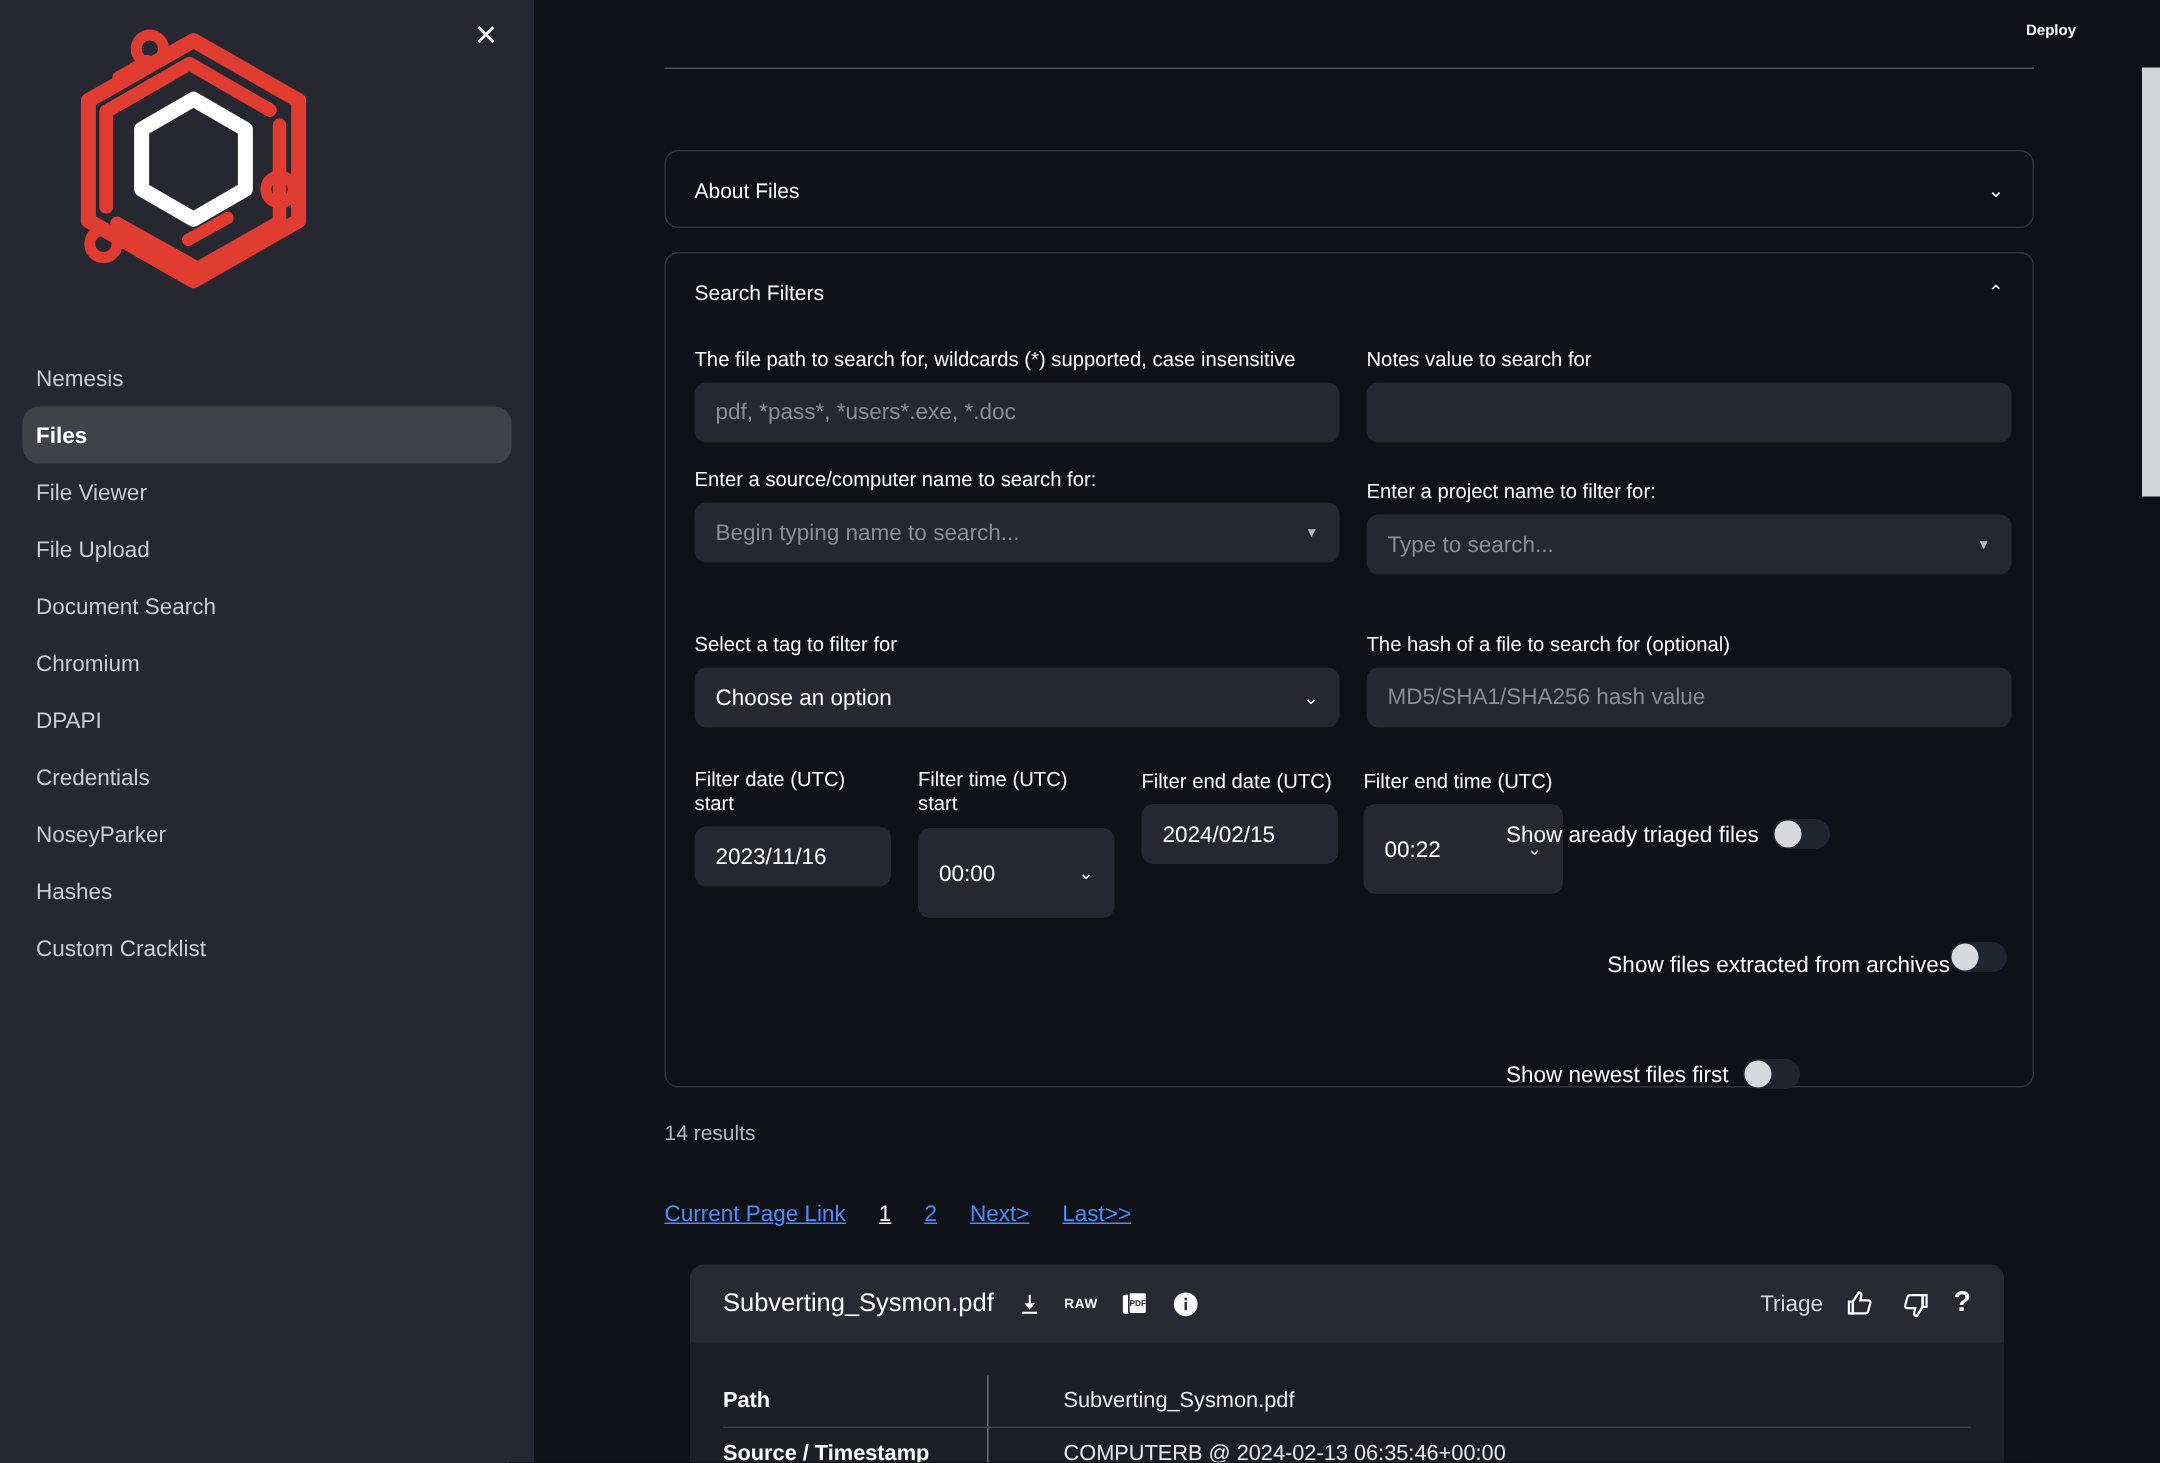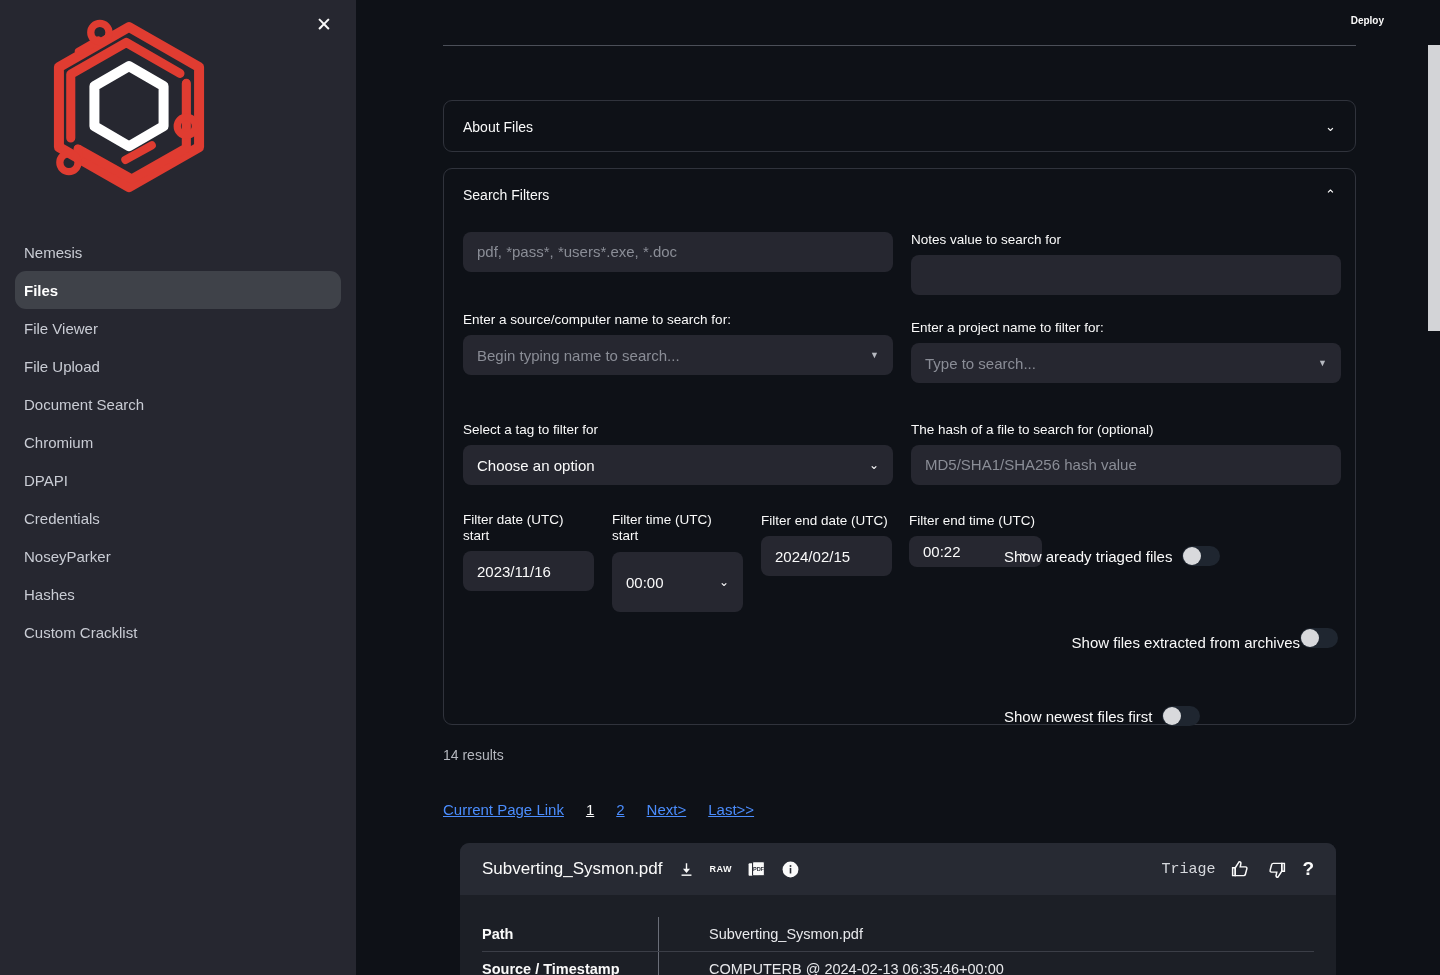--- a/index.html
+++ b/index.html
@@ -144,21 +144,21 @@
     background: #1c1f26; border-radius: 9px; overflow: hidden;
   }
   #file-card-header {
     height: 52px; padding: 0 22px;
     display: flex; align-items: center; justify-content: space-between;
     background: #272a33;
   }
   .fc-left { display: flex; align-items: center; gap: 15px; }
   .fc-name { color: #fafafa; font-size: 17px; }
   .fc-right { display: flex; align-items: center; gap: 15px; }
-  .fc-triage { color: #d6d8dd; font-size: 15px; font-family: Liberation Mono, monospace; }
+  .fc-triage { color: #d6d8dd; font-size: 15px; }
   .icon-btn {
     display: inline-flex; align-items: center; justify-content: center;
     cursor: pointer; color: #fafafa; background: none; border: none;
     padding: 0;
   }
   .raw-txt { font-size: 9px; font-weight: bold; letter-spacing: .5px; color: #fafafa; }
   .qmark { font-size: 19px; font-weight: bold; color: #fafafa; }
 
   #file-table { padding: 22px 22px 0 22px; }
   .ft-row { display: flex; align-items: flex-start; gap: 28px; }
@@ -256,20 +256,21 @@
 
   <section class="expander" id="search-filters">
     <div class="expander-header">
       <span class="expander-title">Search Filters</span>
       <span class="chev">⌃</span>
     </div>
 
     <div class="filters-body">
 
       <div class="col-left" style="top:12px;">
+        <div class="field-label">The file path to search for, wildcards (*) supported, case insensitive</div>
         <input class="ctrl" type="text" placeholder="pdf, *pass*, *users*.exe, *.doc" style="">
       </div>
       <div class="col-right" style="top:12px;">
         <div class="field-label">Notes value to search for</div>
         <input class="ctrl" type="text" placeholder="" style="">
       </div>
 
       <div class="col-left" style="top:92px;">
         <div class="field-label">Enter a source/computer name to search for:</div>
         <div class="ctrl ctrl-select dim">
@@ -310,21 +311,21 @@
         </div>
       </div>
 
       <div style="position:absolute; left:317px; top:293px; width:145px;">
         <div class="field-label">Filter end date (UTC)</div>
         <div class="ctrl" style="width:131px; margin-top:4px;">2024/02/15</div>
       </div>
 
       <div style="position:absolute; left:465px; top:293px; width:150px;">
         <div class="field-label">Filter end time (UTC)</div>
-        <div class="ctrl ctrl-select" style="width:133px; margin-top:6px; height:31px;">
+        <div class="ctrl ctrl-select" style="width:133px; margin-top:6px; height:60px;">
           <span>00:22</span>
           <span class="chev-sm">⌄</span>
         </div>
       </div>
 
       <div class="toggle-row" id="tg0" style="left:560px; top:326px; width:334px;">
           <span class="toggle-label">Show aready triaged files</span>
           <span class="switch">
             <span class="knob"></span>
           </span>

